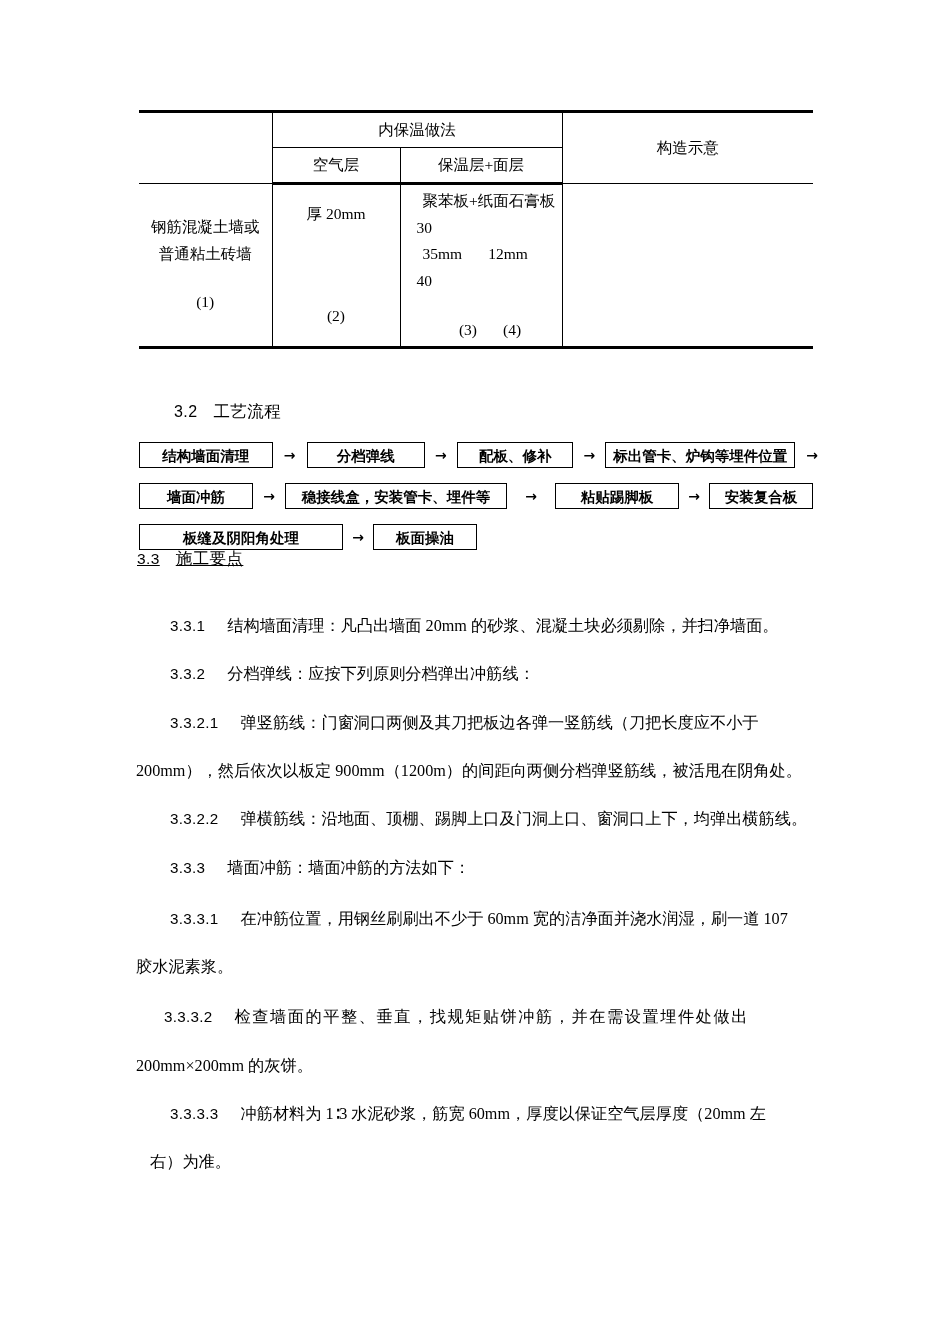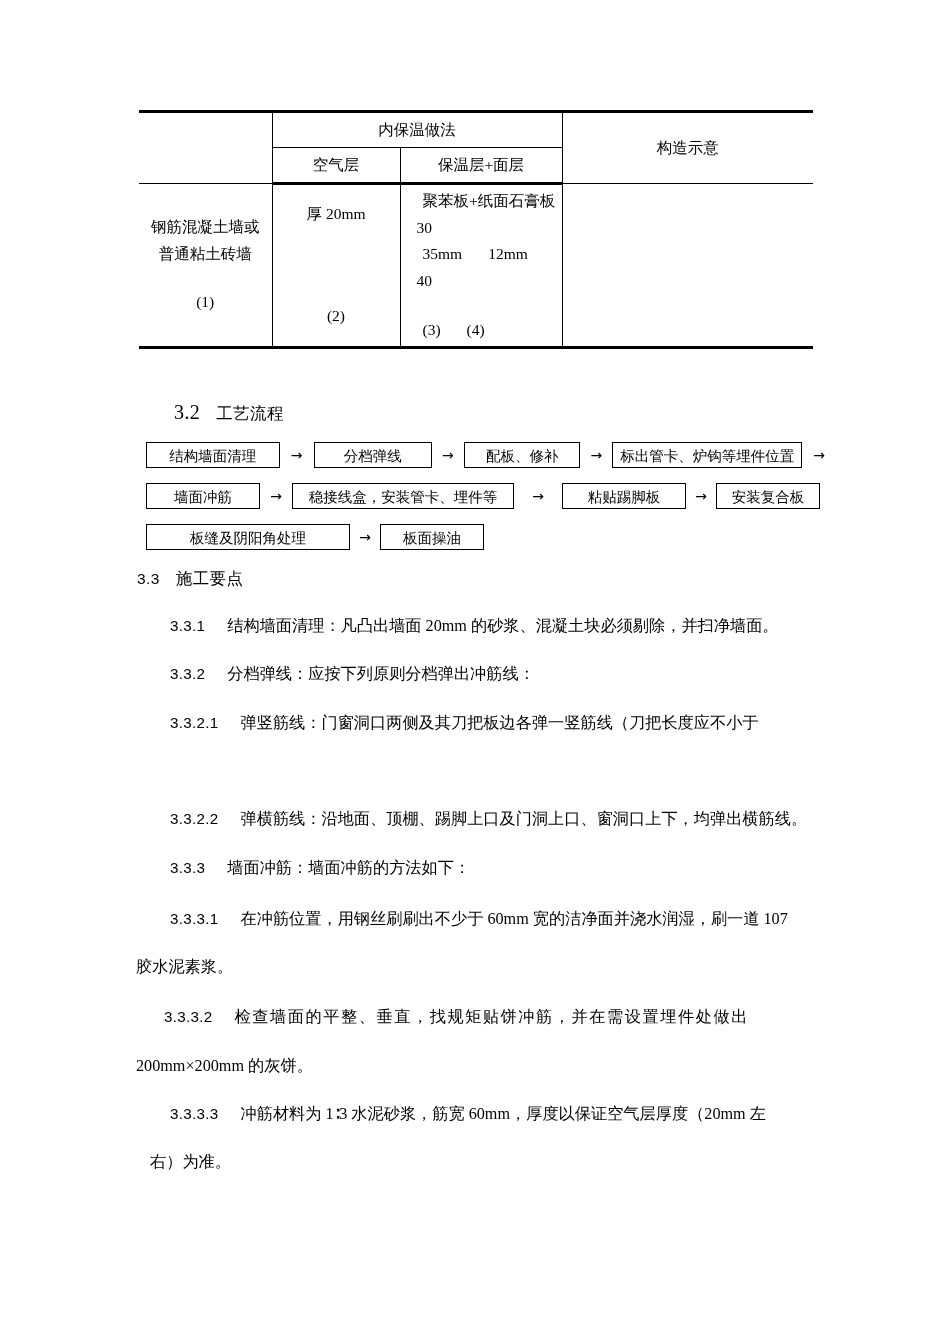--- a/index.html
+++ b/index.html
@@ -59,49 +59,51 @@
     display: block;
     line-height: 1.72;
   }
   .cell-left {
     text-align: left;
     padding-left: 18px;
   }
   .indent1 { padding-left: 12px; }
   .gap-r { display:inline-block; width: 26px; }
   .lbl-row { margin-top: 22px; }
-  .lbl-row-c { margin-top: 22px; text-align: left; padding-left: 18px;}
+  .lbl-row-c { margin-top: 22px; text-align: center; padding-left: 18px;}
 
   
   .h-32 {
     position: absolute;
     left: 174px;
     top: 401px;
     font-size: 16.5px;
     letter-spacing: 0.4px;
   }
-  .h-32 .num { font-family: Liberation Serif, serif; font-size: 20px; }
+  .h-32 .num { font-family: Liberation Sans, sans-serif; font-size: 16px; }
   .h-32 .sp { display:inline-block; width: 16px; }
 
   .h-33 {
     position: absolute;
     left: 137px;
-    top: 568px;
+    top: 548px;
     font-size: 16.5px;
     letter-spacing: 0.4px;
+    text-decoration: underline;
   }
   .h-33 .num { font-family: "Liberation Sans", sans-serif; font-size: 15.5px; }
   .h-33 .sp { display:inline-block; width: 16px; }
 
   
   .flow {
     position: absolute;
-    left: 146px;
+    left: 139px;
     top: 440px;
     width: 690px;
+    font-weight: bold;
   }
   .flow-row {
     display: flex;
     align-items: center;
     height: 30px;
     margin-bottom: 11px;
     white-space: nowrap;
   }
   .fbox {
     border: 1px solid #000;
@@ -224,20 +226,21 @@
   </div>
 
   <div class="h-33"><span class="num">3.3</span><span class="sp"></span><span>施工要点</span></div>
 
   <div class="para" style="top:613px"><span class="ind"></span><span class="num">3.3.1</span><span class="sp2"></span><span>结构墙面清理：凡凸出墙面 20mm 的砂浆、混凝土块必须剔除，并扫净墙面。</span></div>
 
   <div class="para" style="top:661px"><span class="ind"></span><span class="num">3.3.2</span><span class="sp2"></span><span>分档弹线：应按下列原则分档弹出冲筋线：</span></div>
 
   <div class="para" style="top:710px"><span class="ind"></span><span class="num">3.3.2.1</span><span class="sp2"></span><span>弹竖筋线：门窗洞口两侧及其刀把板边各弹一竖筋线（刀把长度应不小于</span></div>
 
+  <div class="para" style="top:758px"><span>200mm），然后依次以板定 900mm（1200m）的间距向两侧分档弹竖筋线，被活甩在阴角处。</span></div>
 
   <div class="para" style="top:806px"><span class="ind"></span><span class="num">3.3.2.2</span><span class="sp2"></span><span>弹横筋线：沿地面、顶棚、踢脚上口及门洞上口、窗洞口上下，均弹出横筋线。</span></div>
 
   <div class="para" style="top:855px"><span class="ind"></span><span class="num">3.3.3</span><span class="sp2"></span><span>墙面冲筋：墙面冲筋的方法如下：</span></div>
 
   <div class="para" style="top:906px"><span class="ind"></span><span class="num">3.3.3.1</span><span class="sp2"></span><span>在冲筋位置，用钢丝刷刷出不少于 60mm 宽的洁净面并浇水润湿，刷一道 107</span></div>
 
   <div class="para" style="top:954px"><span>胶水泥素浆。</span></div>
 
   <div class="para" style="top:1004px"><span class="ind-sm"></span><span class="num">3.3.3.2</span><span class="sp2"></span><span class="wide">检查墙面的平整、垂直，找规矩贴饼冲筋，并在需设置埋件处做出</span></div>

